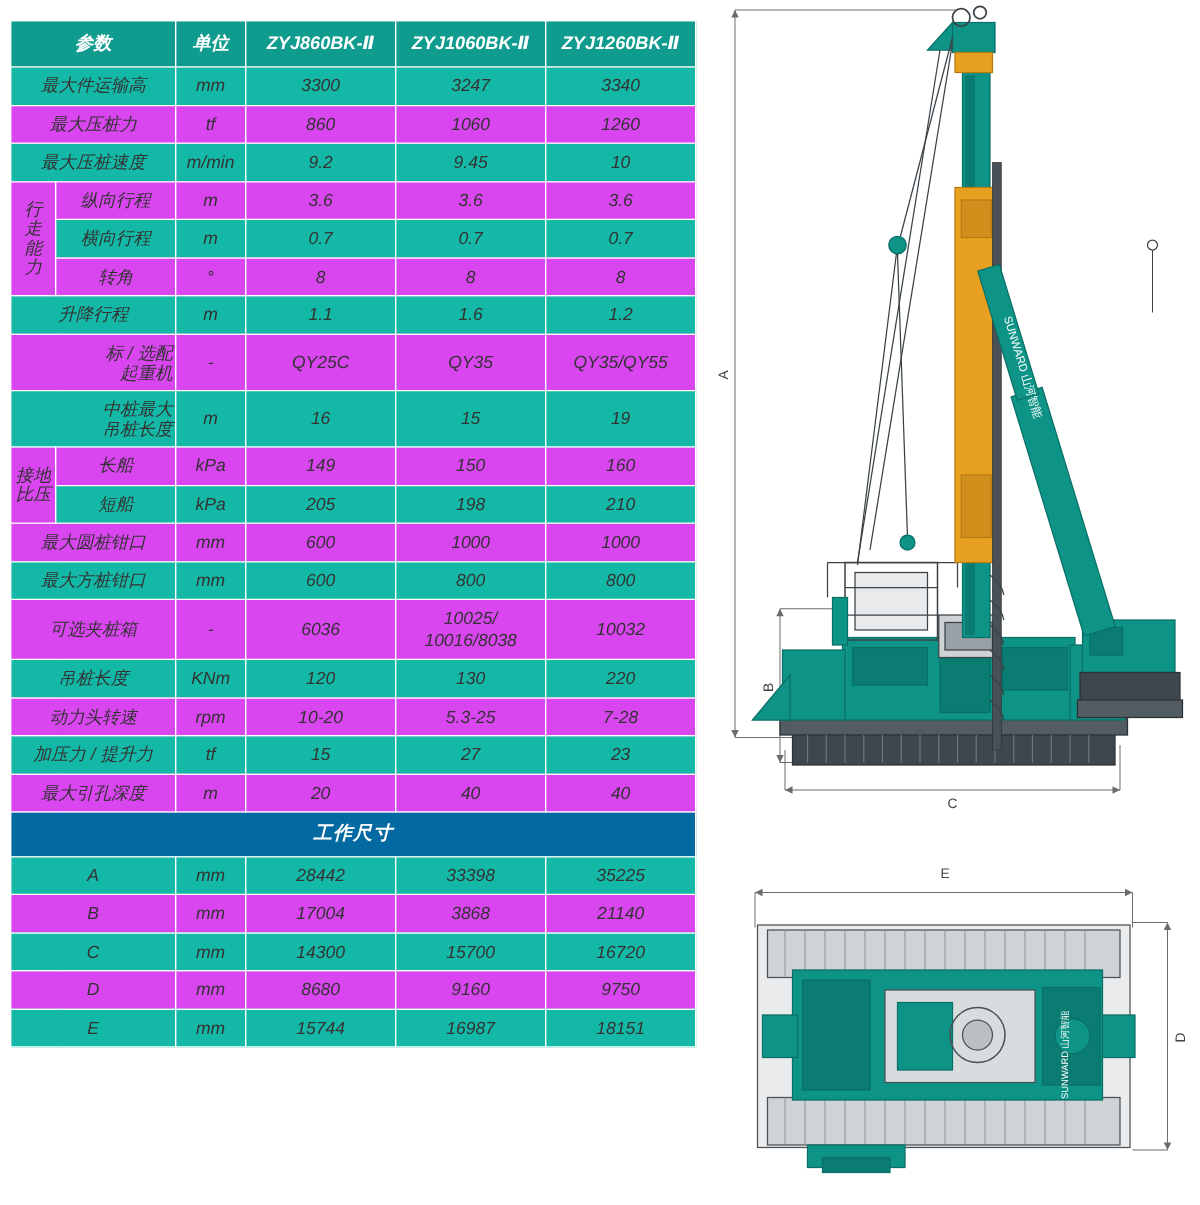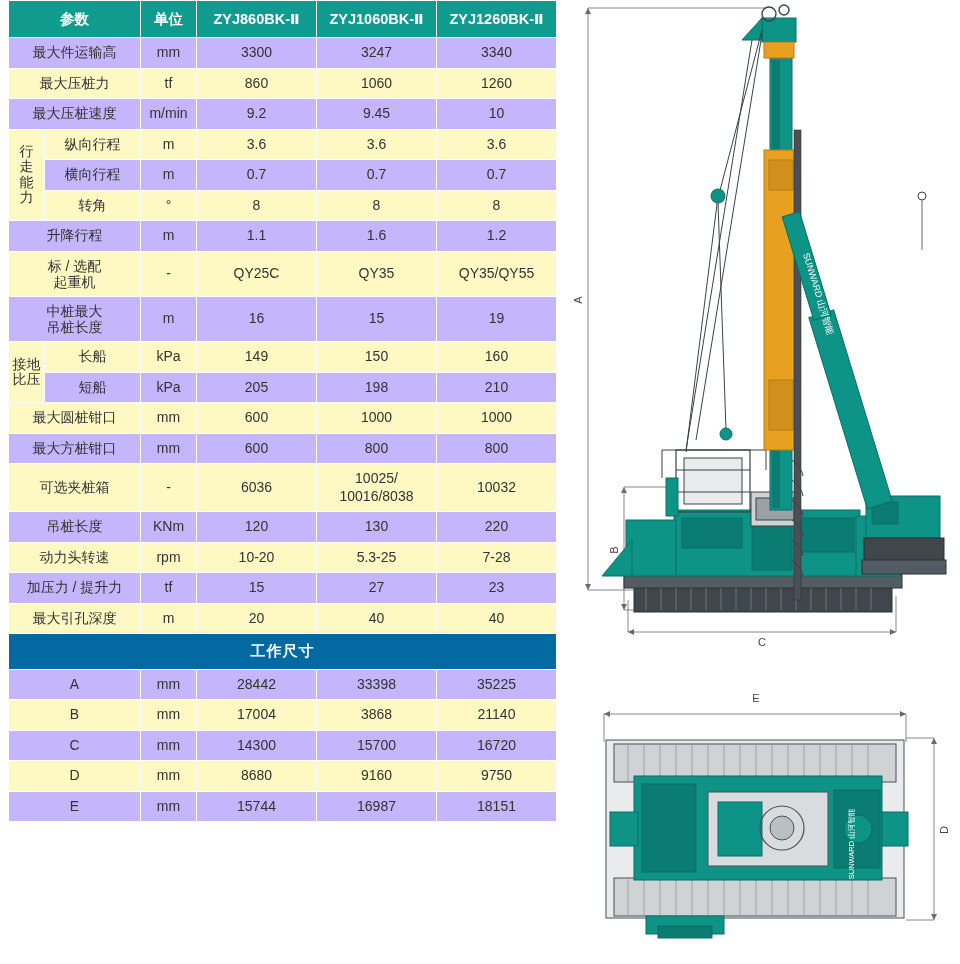--- a/index.html
+++ b/index.html
@@ -12,22 +12,23 @@
     position: relative;
     width: 960px;
     height: 964px;
     overflow: hidden;
     background: #ffffff;
   }
   
   .table-wrap {
     position: absolute;
     left: 8px;
-    top: 0;
+    top: 16px;
     width: 548px;
+    font-style: italic;
   }
   table.spec {
     border-collapse: collapse;
     width: 548px;
     table-layout: fixed;
   }
   table.spec td, table.spec th {
     border: 1px solid #ffffff;
     text-align: center;
     vertical-align: middle;
@@ -36,22 +37,22 @@
     padding: 6px 2px;
     line-height: 1.25;
   }
   table.spec thead th {
     background: #0f9b8e;
     color: #ffffff;
     font-weight: bold;
     font-size: 14.5px;
     padding: 9px 2px;
   }
-  tr.odd td { background: #c4b5fd; }
-  tr.even td { background: #fef9c3; }
+  tr.odd td { background: #14b8a6; }
+  tr.even td { background: #d946ef; }
   td.rowlabel {
     background: #f2f2f2;
   }
   td.groupcell {
     background: #f2f2f2;
     font-size: 14px;
     letter-spacing: 0px;
     line-height: 1.15;
   }
   td.groupcell.vert {
@@ -62,21 +63,21 @@
     line-height: 1.1;
   }
   tr.section td {
     background: #0369a1;
     color: #ffffff;
     font-weight: bold;
     font-size: 15px;
     padding: 8px 2px;
     letter-spacing: 1px;
   }
-  .small-stack { display:block; line-height:1.15; }
+  .small-stack { display:block; line-height:1.15;text-align:right; }
 
   
   col.c-name { width: 96px; }
   col.c-sub  { width: 36px; }
   col.c-unit { width: 56px; }
   col.c-v    { width: 120px; }
 
   
   .draw {
     position: absolute;

